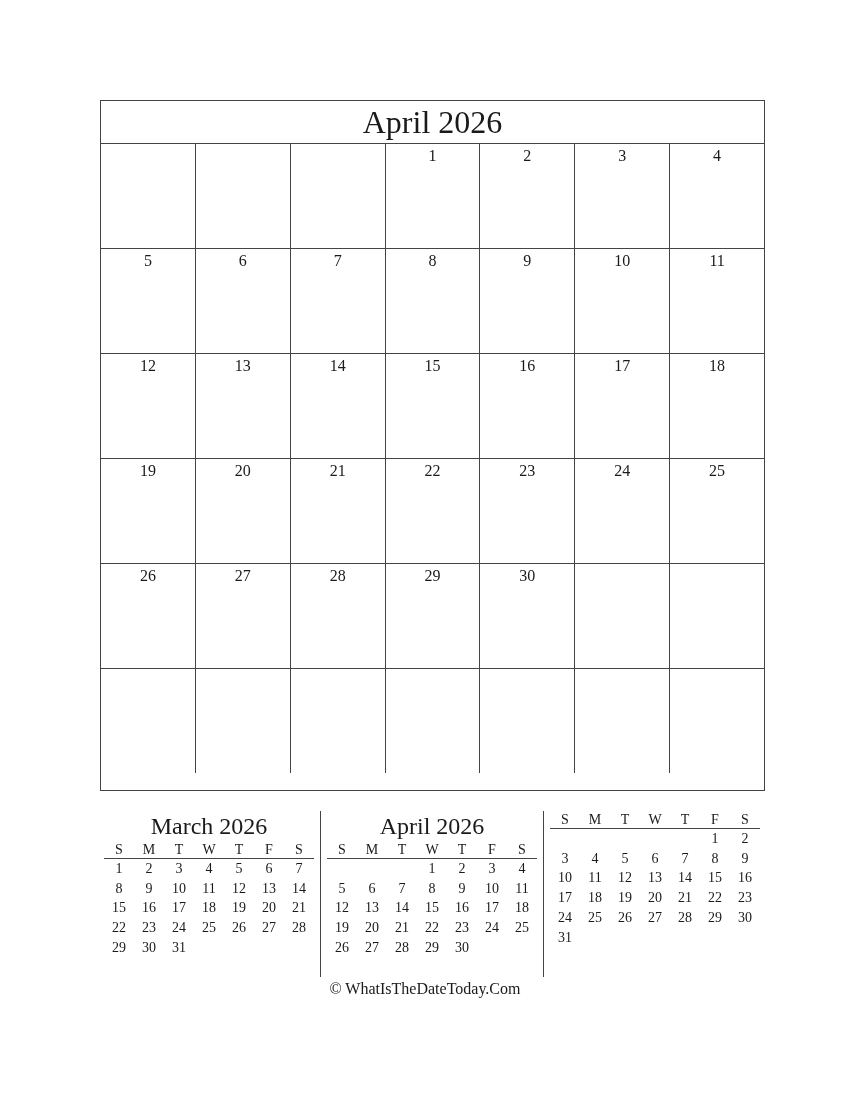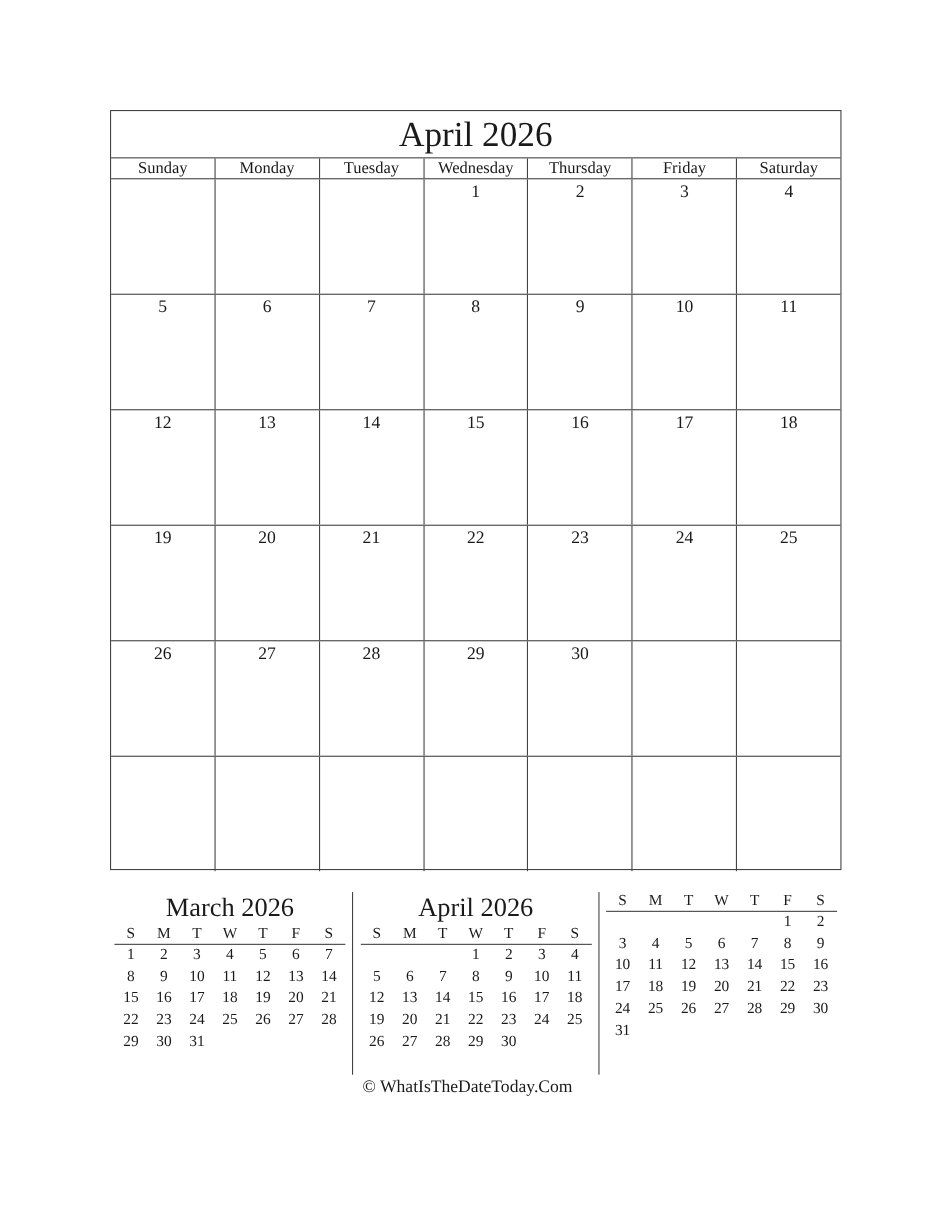--- a/index.html
+++ b/index.html
@@ -6,45 +6,36 @@
   body { width: 850px; height: 1100px; position: relative; font-family: "Liberation Serif", "DejaVu Serif", serif; color: #1a1a1a; overflow: hidden; }
   .main { position: absolute; left: 100px; top: 100px; width: 665px; height: 691px; border: 1px solid #444; box-sizing: border-box; }
   .title { height: 43px; border-bottom: 1px solid #444; box-sizing: border-box; text-align: center; font-size: 32px; line-height: 43px; }
   .dow-row { display: flex; height: 19px; border-bottom: 1px solid #444; box-sizing: border-box; }
   .dow { flex: 1; text-align: center; font-size: 15px; line-height: 19px; border-right: 1px solid #444; }
   .dow:last-child { border-right: none; }
   .week { display: flex; height: 105px; border-bottom: 1px solid #444; box-sizing: border-box; }
   .week:last-child { border-bottom: none; height: 104px; }
   .day { flex: 1; border-right: 1px solid #444; text-align: center; font-size: 16px; padding-top: 3px; box-sizing: border-box; }
   .day:last-child { border-right: none; }
-  .minis { position: absolute; left: 100px; top: 811px; width: 665px; height: 168px; display: flex; justify-content: space-between; }
+  .minis { position: absolute; left: 100px; top: 811px; width: 665px; height: 168px; display: flex; }
   .mini { width: 218px; box-sizing: border-box; padding: 0 4px; }
   .mini-divider { width: 1px; background: #444; height: 166px; margin: 0 2px; }
   .mini-title { text-align: center; font-size: 24px; line-height: 30px; }
   .mini-head { display: flex; border-bottom: 1px solid #444; font-size: 14px; line-height: 17px; }
   .mini-head span, .mini-row span { flex: 1; text-align: center; }
   .mini-row { display: flex; font-size: 14px; line-height: 19.7px; }
   .mini-row:first-of-type { margin-top: 2px; }
   .footer { position: absolute; left: 0; top: 979px; width: 850px; text-align: center; font-size: 16px; line-height: 20px; }
   .footer span { margin-left: 0; }
 </style>
 </head>
 <body>
 
 <div class="main">
   <div class="title">April 2026</div>
-  <div class="dow-row">
-    <div class="dow">Sunday</div>
-    <div class="dow">Monday</div>
-    <div class="dow">Tuesday</div>
-    <div class="dow">Wednesday</div>
-    <div class="dow">Thursday</div>
-    <div class="dow">Friday</div>
-    <div class="dow">Saturday</div>
-  </div>
   <div id="main-weeks">
       <div class="week">
         <div class="day"></div>
         <div class="day"></div>
         <div class="day"></div>
         <div class="day">1</div>
         <div class="day">2</div>
         <div class="day">3</div>
         <div class="day">4</div>
       </div>

